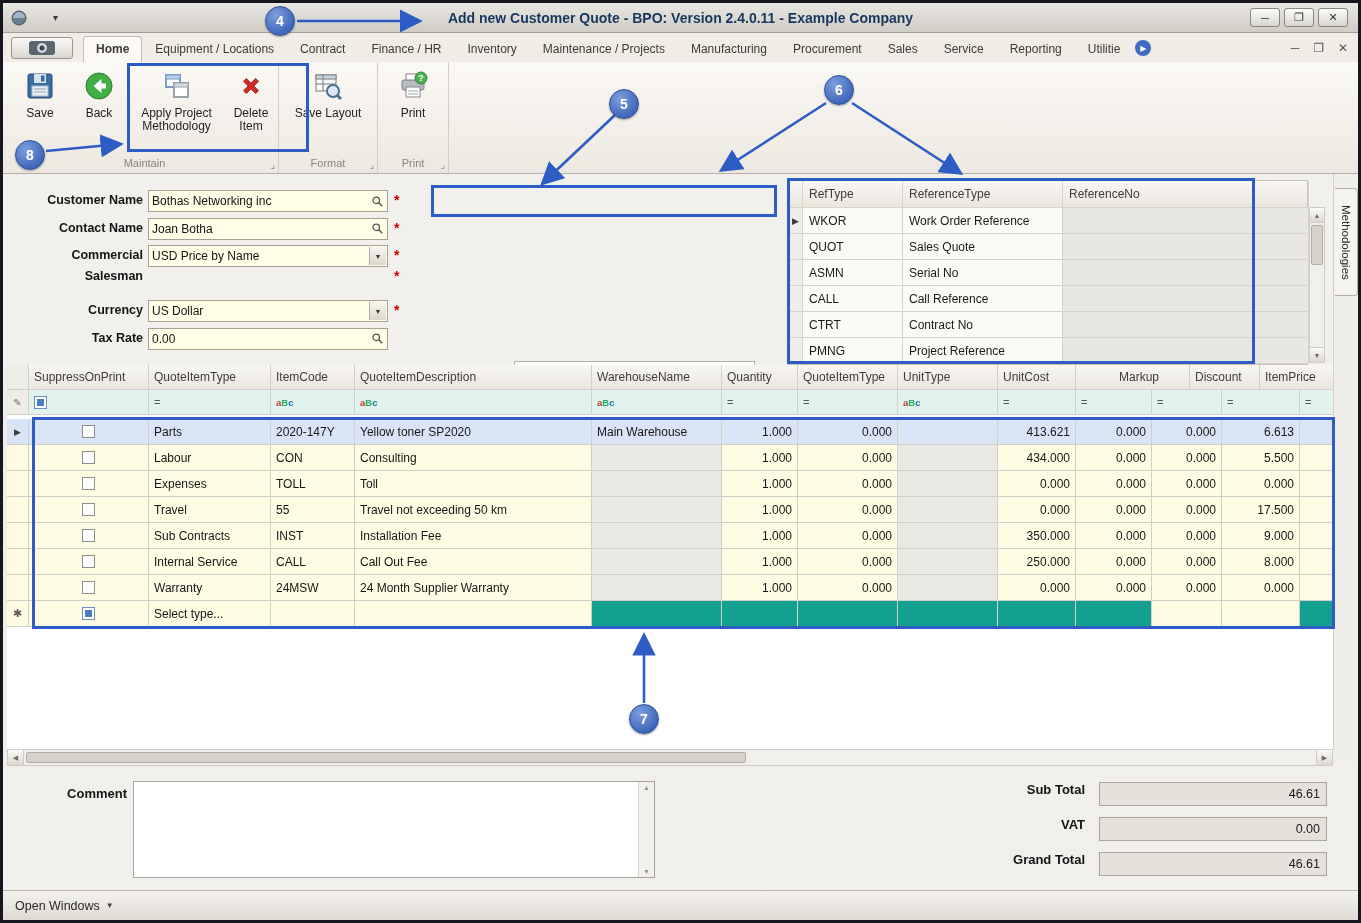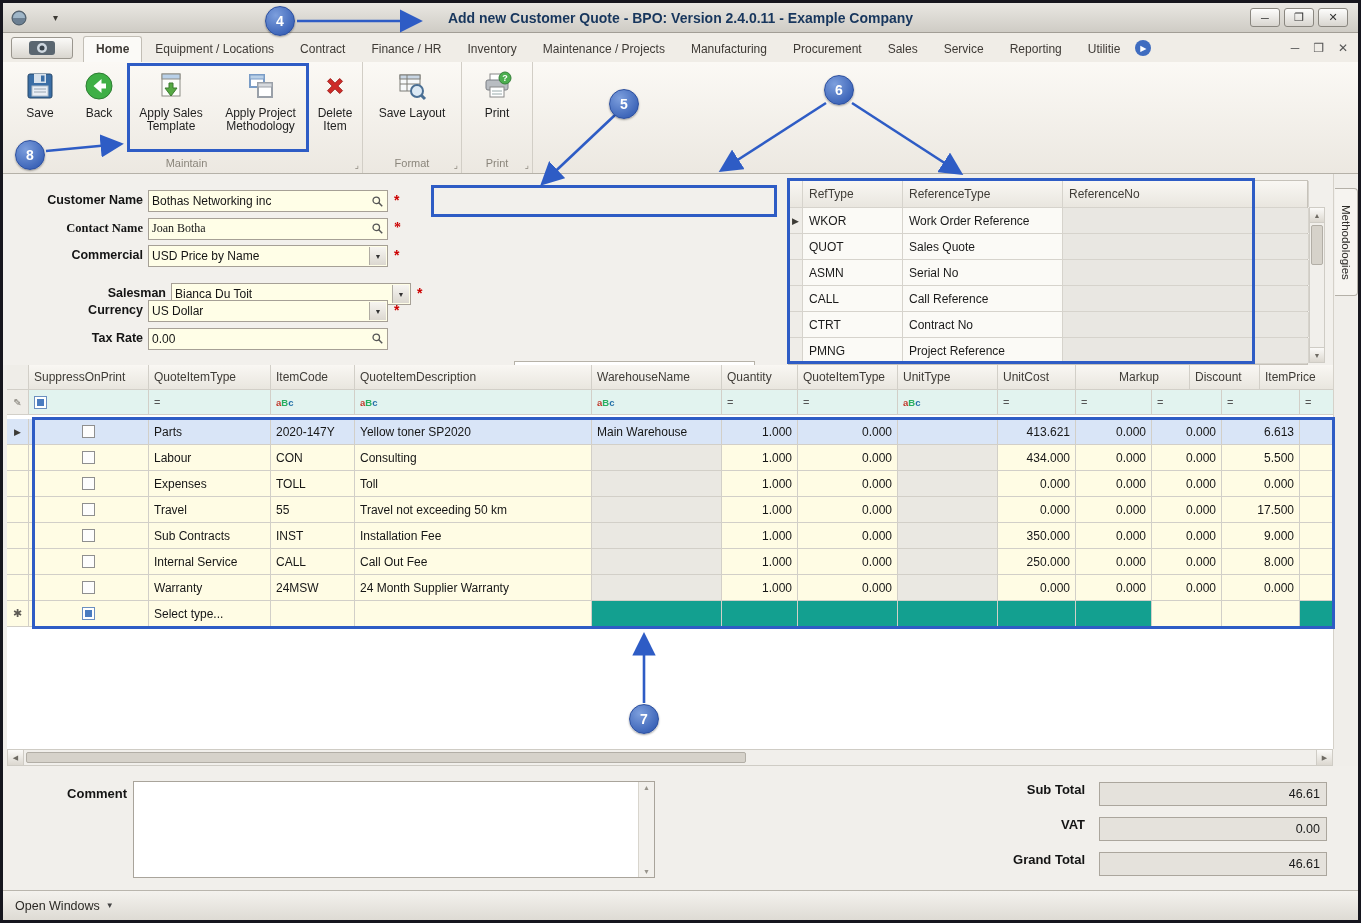--- a/index.html
+++ b/index.html
@@ -219,30 +219,20 @@
         </div>
         <div class="rbtn" style="width:60px">
           <span class="ic">
               <svg width="32" height="32" viewBox="0 0 32 32">
                 <circle cx="16" cy="16" r="13" fill="#3faf46" stroke="#2c7d31"></circle>
                 <path d="M18.5 9 L10.5 16 L18.5 23 L18.5 18.5 L23 18.5 L23 13.5 L18.5 13.5 Z" fill="#fff"></path>
               </svg>
             </span>
           <span class="blabel">Back</span>
         </div>
-        <div class="rbtn" style="width:84px">
-          <span class="ic">
-              <svg width="32" height="32" viewBox="0 0 32 32">
-                <rect x="7" y="4" width="18" height="22" fill="#fdfdfb" stroke="#8b8b84"></rect>
-                <rect x="7" y="4" width="18" height="5" fill="#b9d0e8" stroke="#8b8b84"></rect>
-                <path d="M14 13 v5 h-4 l6 8 6-8 h-4 v-5 z" fill="#56a943" stroke="#3c7a2e"></path>
-              </svg>
-            </span>
-          <span class="blabel">Apply Sales Template</span>
-        </div>
         <div class="rbtn" style="width:95px">
           <span class="ic">
               <svg width="32" height="32" viewBox="0 0 32 32">
                 <rect x="5" y="5" width="14" height="12" fill="#fff" stroke="#7a9cc6" stroke-width="2"></rect>
                 <rect x="5" y="5" width="14" height="4" fill="#b9d0e8" stroke="#7a9cc6"></rect>
                 <rect x="13" y="13" width="14" height="14" fill="#fff" stroke="#9aa0a8" stroke-width="2"></rect>
                 <rect x="13" y="13" width="14" height="4" fill="#d7dade" stroke="#9aa0a8"></rect>
               </svg>
             </span>
           <span class="blabel">Apply Project Methodology</span>
@@ -314,47 +304,43 @@
             <span class="fval">Bothas Networking inc</span>
             <span class="adorner look">
               <svg width="13" height="13" viewBox="0 0 16 16">
                 <circle cx="6.5" cy="6.5" r="4" fill="none" stroke="#555" stroke-width="1.6"></circle>
                 <line x1="9.6" y1="9.6" x2="13.8" y2="13.8" stroke="#555" stroke-width="1.8"></line>
               </svg>
             </span>
           </div>
           <span class="req">*</span>
         </div>
-        <div class="frow" style="top: 43.5px; font-family: Liberation Serif, serif;">
+        <div class="frow" style="top: 43.5px;">
           <span class="flabel">Contact Name</span>
           <div class="fbox">
             <span class="fval">Joan Botha</span>
             <span class="adorner look">
               <svg width="13" height="13" viewBox="0 0 16 16">
                 <circle cx="6.5" cy="6.5" r="4" fill="none" stroke="#555" stroke-width="1.6"></circle>
                 <line x1="9.6" y1="9.6" x2="13.8" y2="13.8" stroke="#555" stroke-width="1.8"></line>
               </svg>
             </span>
           </div>
           <span class="req">*</span>
         </div>
         <div class="frow" style="top: 71px;">
           <span class="flabel">Commercial</span>
           <div class="fbox">
             <span class="fval">USD Price by Name</span>
             <span class="adorner drop">▼</span>
           </div>
           <span class="req">*</span>
         </div>
-        <div class="frow" style="top: 109px; margin-left: 23px;">
+        <div class="frow" style="top: 92px;">
           <span class="flabel">Salesman</span>
-          <div class="fbox">
-            <span class="fval">Bianca Du Toit</span>
-            <span class="adorner drop">▼</span>
-          </div>
           <span class="req">*</span>
         </div>
         <div class="frow" style="top: 126px;">
           <span class="flabel">Currency</span>
           <div class="fbox">
             <span class="fval">US Dollar</span>
             <span class="adorner drop">▼</span>
           </div>
           <span class="req">*</span>
         </div>

